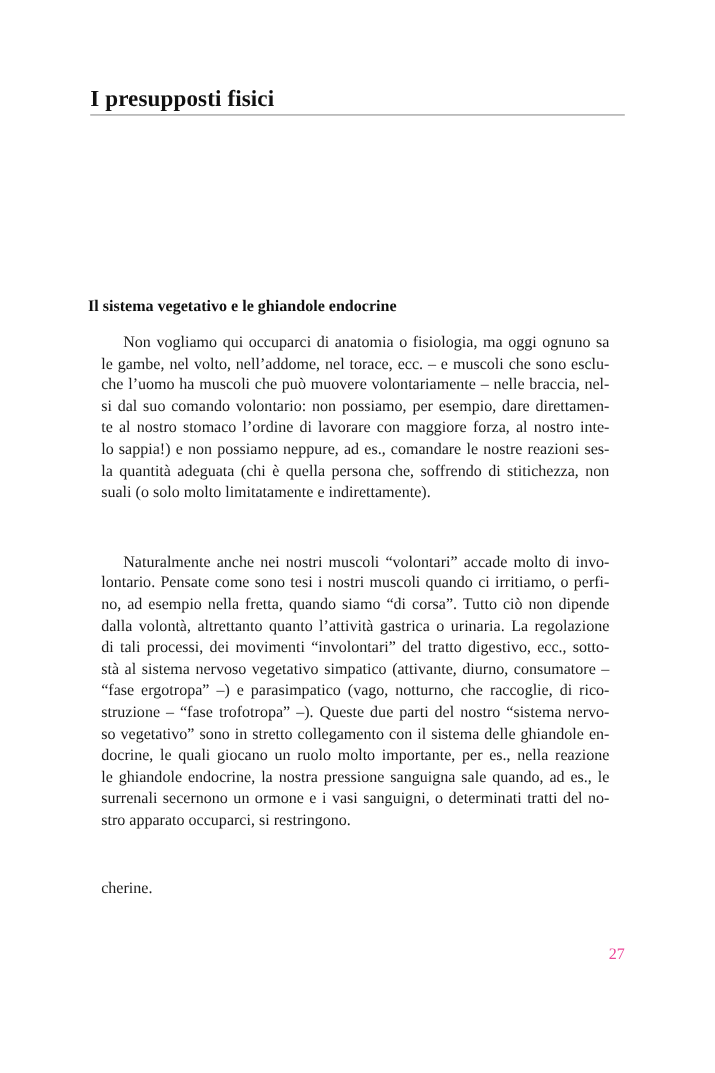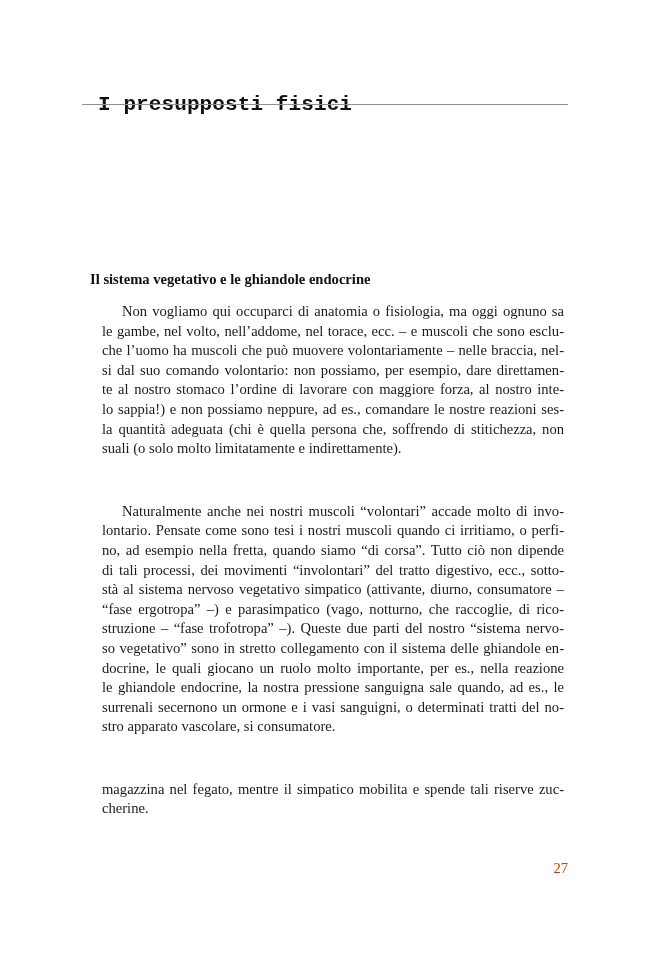--- a/index.html
+++ b/index.html
@@ -19,39 +19,38 @@
       position: absolute;
       left: 0; top: 0;
       width: 650px; height: 975px;
       background: #ffffff;
     }
     .chapter-title {
       position: absolute;
       left: 82px;
       top: 76px;
       width: 486px;
-      margin: 16px;
+      margin: 0;
       font-size: 21px;
       font-weight: bold;
       line-height: 26px;
       color: #111;
       letter-spacing: 0.1px;
-      font-family: Liberation Mono, monospace;
     }
     .chapter-rule {
       position: absolute;
       left: 82px;
       top: 104px;
       width: 486px;
       height: 0;
       border-top: 1.5px solid #8f8f8f;
     }
     .section {
       position: absolute;
-      left: 90px;
+      left: 80px;
       top: 270px;
       width: 486px;
     }
     .section-title {
       margin: 0 0 14px 0;
       font-size: 14.6px;
       font-weight: bold;
       line-height: 18px;
       color: #111;
     }
@@ -71,21 +70,21 @@
     }
     .para .line.first { text-indent: 20px; }
     .para .line.rest { text-indent: 0; }
     .para .line.last { text-align-last: left; }
     .gap { height: 19px; }
     .page-number {
       position: absolute;
       right: 82px;
       top: 860px;
       font-size: 14.6px;
-      color: #c2410c;
+      color: #ec4899;
       text-align: right;
     }
   </style>
 </head>
 <body>
 
 <div class="page">
 
   <h1 class="chapter-title">I presupposti fisici</h1>
   <div class="chapter-rule"></div>
@@ -103,34 +102,34 @@
       <span class="line rest">la quantità adeguata (chi è quella persona che, soffrendo di stitichezza, non</span>
       <span class="line rest last">suali (o solo molto limitatamente e indirettamente).</span>
     </p>
 
     <div class="gap"></div>
 
     <p class="para">
       <span class="line first">Naturalmente anche nei nostri muscoli “volontari” accade molto di invo-</span>
       <span class="line rest">lontario. Pensate come sono tesi i nostri muscoli quando ci irritiamo, o perfi-</span>
       <span class="line rest">no, ad esempio nella fretta, quando siamo “di corsa”. Tutto ciò non dipende</span>
+      <span class="line rest">dalla volontà, altrettanto quanto l’attività gastrica o urinaria. La regolazione</span>
       <span class="line rest">di tali processi, dei movimenti “involontari” del tratto digestivo, ecc., sotto-</span>
       <span class="line rest">stà al sistema nervoso vegetativo simpatico (attivante, diurno, consumatore –</span>
       <span class="line rest">“fase ergotropa” –) e parasimpatico (vago, notturno, che raccoglie, di rico-</span>
       <span class="line rest">struzione – “fase trofotropa” –). Queste due parti del nostro “sistema nervo-</span>
       <span class="line rest">so vegetativo” sono in stretto collegamento con il sistema delle ghiandole en-</span>
       <span class="line rest">docrine, le quali giocano un ruolo molto importante, per es., nella reazione</span>
       <span class="line rest">le ghiandole endocrine, la nostra pressione sanguigna sale quando, ad es., le</span>
       <span class="line rest">surrenali secernono un ormone e i vasi sanguigni, o determinati tratti del no-</span>
-      <span class="line rest last">stro apparato vascolare, si consumatore.</span>
+      <span class="line rest last">stro apparato occuparci, si restringono.</span>
     </p>
 
     <div class="gap"></div>
 
 
     <p class="para">
-      <span class="line rest">magazzina nel fegato, mentre il simpatico mobilita e spende tali riserve zuc-</span>
       <span class="line rest last">cherine.</span>
     </p>
   </div>
 
   <div class="page-number">27</div>
 </div>
 
 </body></html>

